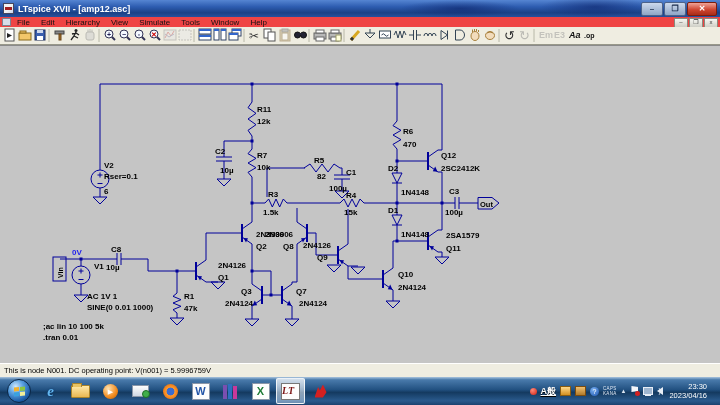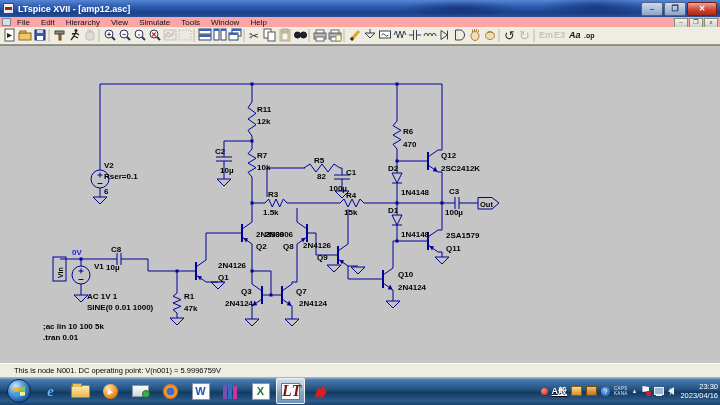--- a/index.html
+++ b/index.html
@@ -17,40 +17,40 @@
   .app-ico{width:11px;height:11px;margin-right:4px;background:linear-gradient(135deg,#f2f2f2 55%,#c9d4ea);
     border:1px solid #44465e;box-sizing:border-box;position:relative;}
   .app-ico::after{content:"";position:absolute;left:1px;top:3px;width:7px;height:3px;background:#a32020;}
   .winbtns{position:absolute;right:3px;top:2px;display:flex;gap:1px;}
   .wbtn{width:20px;height:12px;font-size:8px;line-height:11px;text-align:center;
     background:linear-gradient(#cdd9ec,#8fa6c6);border:1px solid #4d638a;border-radius:2px;
     color:#17294a;font-weight:bold;cursor:default;}
   .wbtn.close{width:28px;background:linear-gradient(#efa397,#cf4631 55%,#a92c18);border-color:#7c1d0d;color:#fff;}
 
   
-  #menubar{position:absolute;left:0;top:17px;width:720px;height:10px;background:#fca5a5;
+  #menubar{position:absolute;left:0;top:17px;width:720px;height:10px;background:#ef4444;
     display:flex;align-items:center;font-size:8px;color:#111;box-sizing:border-box;padding-left:2px;}
   .mdi-ico{width:9px;height:8px;border:1px solid #7d8493;background:#d7dde9;margin-right:6px;box-sizing:border-box;}
   #menubar .mi{margin-right:11px;cursor:default;}
   .mdibtns{position:absolute;right:2px;top:1px;display:flex;gap:1px;}
   .mdib{width:12px;height:8px;background:linear-gradient(#f6f6f2,#cfcfc6);border:1px solid #8a8a7d;
     font-size:6px;line-height:7px;text-align:center;color:#333;}
 
   
   #toolbar{position:absolute;left:0;top:27px;width:720px;height:18px;background:#efede1;
     border-bottom:1px solid #98988a;box-sizing:border-box;}
 
   
   #canvas{position:absolute;left:0;top:45px;width:720px;height:318px;background:#c5c5c5;
     border-top:1px solid #8a8a8a;box-sizing:border-box;}
 
   
   #statusbar{position:absolute;left:0;top:363px;width:720px;height:14px;background:#efede1;
     border-top:1px solid #fff;font-size:7.5px;line-height:13px;color:#000;
-    padding-left:14px;box-sizing:border-box;}
+    padding-left:4px;box-sizing:border-box;}
 
   
   #taskbar{position:absolute;left:0;top:377px;width:720px;height:28px;
     background:linear-gradient(180deg,#a9c4de 0%,#497aab 10%,#225181 45%,#143a60 55%,#2a5a8d 85%,#1c4270 100%);}
   #startorb{position:absolute;left:7px;top:2px;width:24px;height:24px;border-radius:50%;
     background:radial-gradient(circle at 35% 30%,#cfe9ff 0%,#5aa0e0 35%,#1d5ea8 70%,#0d2f58 100%);
     border:1px solid #0b2746;box-sizing:border-box;}
   .orbflag{position:absolute;left:6px;top:7px;width:11px;height:9px;display:grid;
     grid-template-columns:5px 5px;grid-template-rows:4px 4px;gap:1px;transform:skewY(-6deg);}
   .orbflag i{display:block;}
@@ -69,42 +69,42 @@
   .gly-mail::after{content:"";position:absolute;right:-2px;bottom:-2px;width:6px;height:6px;border-radius:50%;background:#3fae4a;border:1px solid #1c6d26;}
   .gly-ff{width:15px;height:15px;border-radius:50%;background:radial-gradient(circle at 50% 50%,#3a6cd0 0%,#3a6cd0 34%,#ff9a2b 40%,#e06a10 85%);}
   .gly-word,.gly-excel{width:16px;height:15px;background:#fdfdfd;border:1px solid #8a96a8;
     font-weight:bold;font-size:11px;text-align:center;line-height:14px;}
   .gly-word{color:#2456a8;}
   .gly-excel{color:#1e7b36;}
   .gly-rar{display:flex;align-items:flex-end;height:15px;}
   .gly-rar i{display:block;width:4px;margin-right:1px;}
   .rb1{height:14px;background:#7a4fb0;}.rb2{height:15px;background:#2e6fc0;}.rb3{height:13px;background:#c8389a;}
   .gly-lt{width:17px;height:15px;background:#fdfdfd;border:1px solid #777;color:#7c1414;
-    font-family:"Liberation Serif",serif;font-weight:bold;font-style:italic;font-size:16px;text-align:center;line-height:14px;}
+    font-family:"Liberation Serif",serif;font-weight:bold;font-style:italic;font-size:10px;line-height:14px;}
   .gly-red{width:12px;height:13px;background:#d42020;clip-path:polygon(0 100%,30% 20%,45% 45%,70% 0,100% 60%,70% 100%);}
 
   #tray{position:absolute;right:2px;top:0;height:28px;display:flex;align-items:center;gap:4px;color:#fff;}
   .tr-dot{width:7px;height:7px;border-radius:50%;background:radial-gradient(circle at 35% 30%,#ff8a7a,#d42010);}
   .tr-ime{font-size:9px;font-weight:bold;text-shadow:0 1px 1px #000;text-decoration:underline;}
   .tr-sq1{width:9px;height:8px;background:linear-gradient(#ffd98a,#d49020);border:1px solid #8a5c10;}
   .tr-sq2{width:9px;height:8px;background:linear-gradient(#f0c070,#b07a2a);border:1px solid #7a4c10;}
   .tr-help{width:9px;height:9px;border-radius:50%;background:radial-gradient(circle at 35% 30%,#7ab0f0,#1c55b0);
     font-size:7px;line-height:9px;text-align:center;color:#fff;}
   .tr-ck{display:flex;flex-direction:column;font-size:4.5px;line-height:5px;color:#e0e8f4;letter-spacing:.3px;}
   .tr-chev{font-size:6px;color:#dbe6f2;}
   .tr-flag{width:9px;height:10px;position:relative;}
   .tr-flag::before{content:"";position:absolute;left:1px;top:0;width:7px;height:6px;background:#f4f6fa;
     clip-path:polygon(0 0,100% 15%,100% 85%,0 100%);}
   .tr-flag::after{content:"";position:absolute;right:-1px;bottom:0;width:5px;height:5px;border-radius:50%;background:#d42020;}
   .tr-net{width:10px;height:9px;position:relative;}
   .tr-net::before{content:"";position:absolute;left:0;top:0;width:8px;height:6px;border:1px solid #e8eef6;background:#9fb6d0;}
   .tr-net::after{content:"";position:absolute;left:2px;bottom:0;width:6px;height:1px;background:#e8eef6;}
   .tr-spk{width:0;height:0;border-top:4px solid transparent;border-bottom:4px solid transparent;border-right:6px solid #e8eef6;position:relative;}
   .tr-spk i{position:absolute;left:1px;top:-4px;font-size:7px;color:#e8eef6;font-style:normal;}
-  .tr-clock{text-align:right;font-size:7.5px;line-height:9px;margin-left:2px;margin-right:0;color:#fff;}
+  .tr-clock{text-align:right;font-size:7.5px;line-height:9px;margin-left:2px;margin-right:11px;color:#fff;}
 </style>
 </head>
 <body>
 
 <div id="screen">
 
   <div id="titlebar">
     <div class="smudge" id="sm1"></div>
     <div class="smudge" id="sm2"></div>
     <span class="app-ico"></span>

